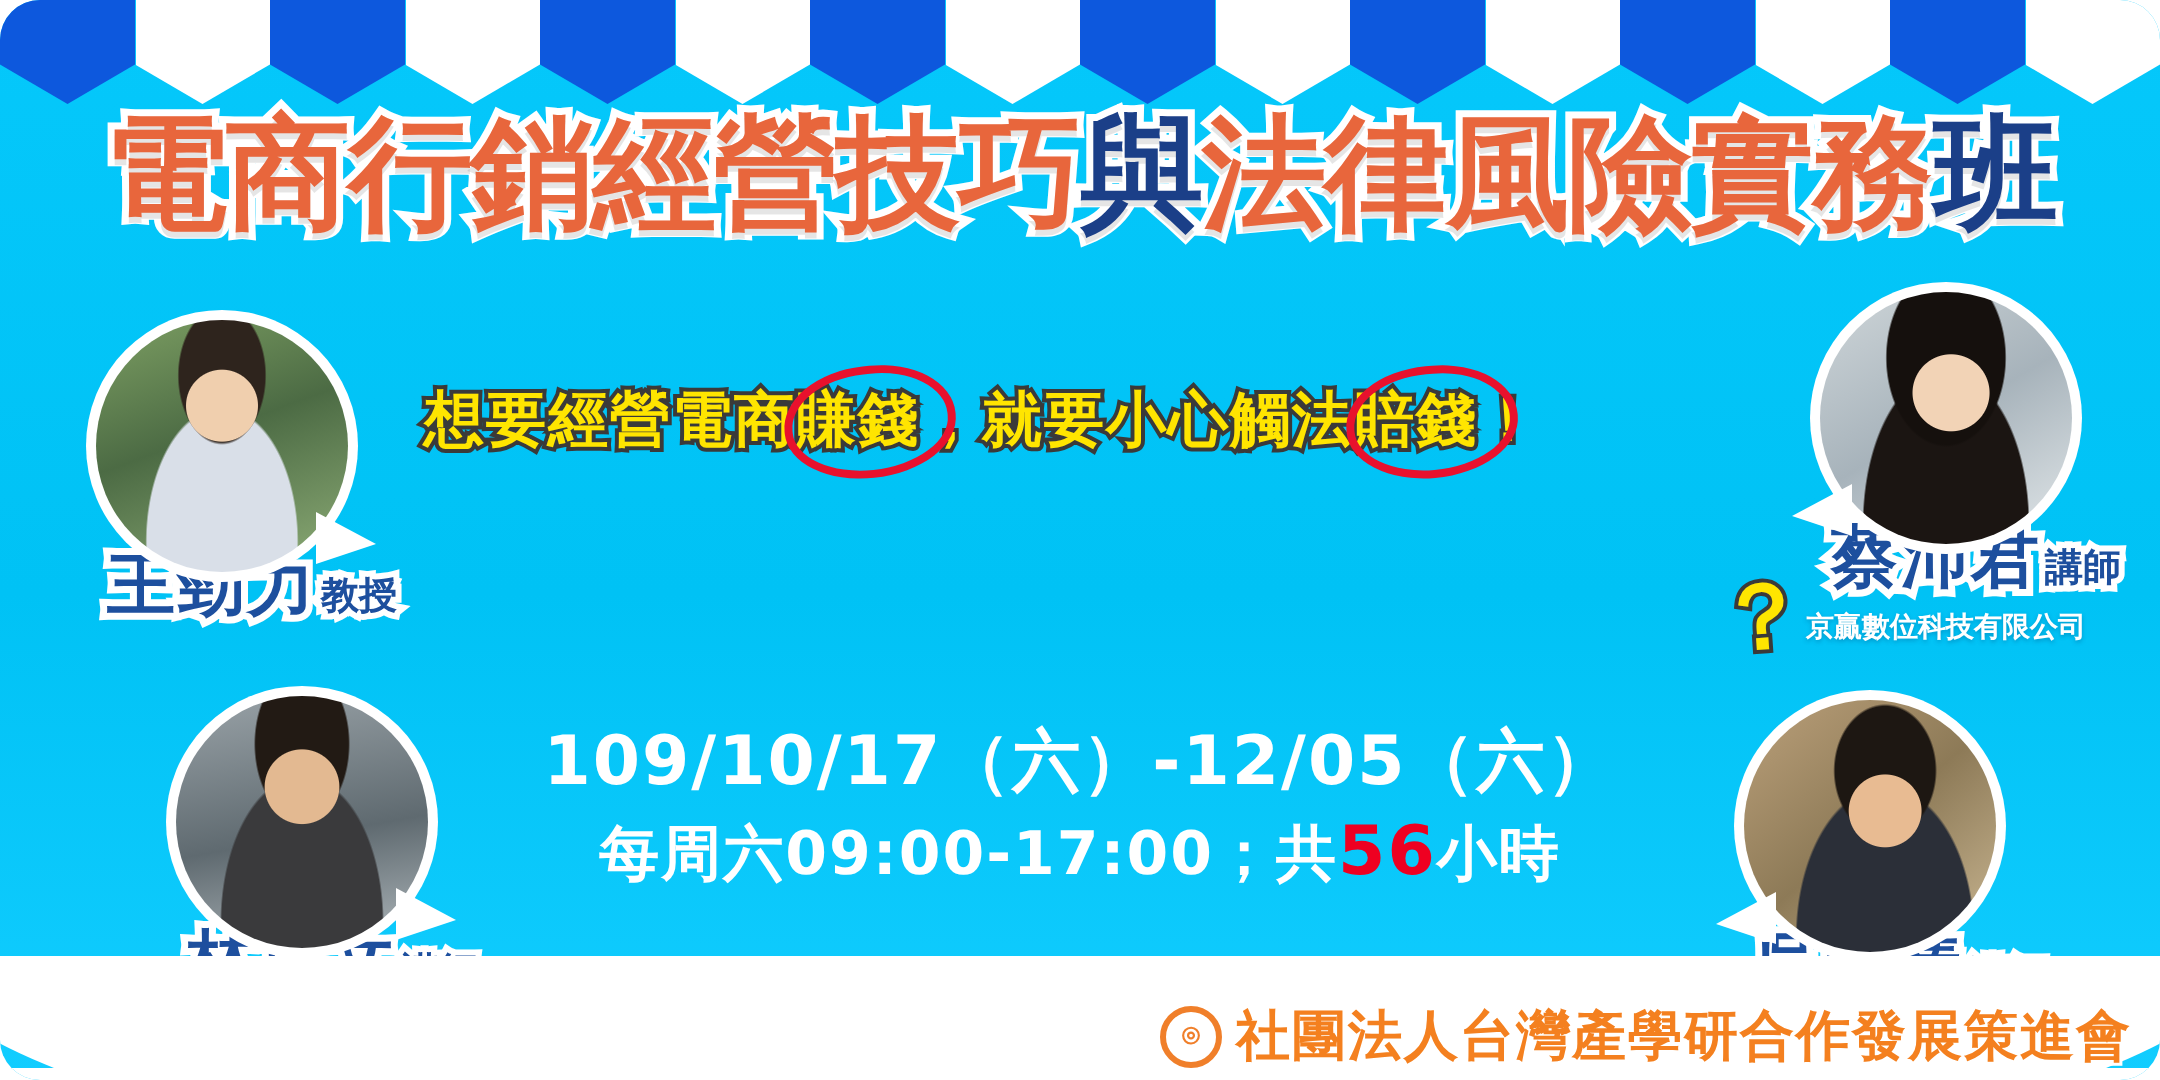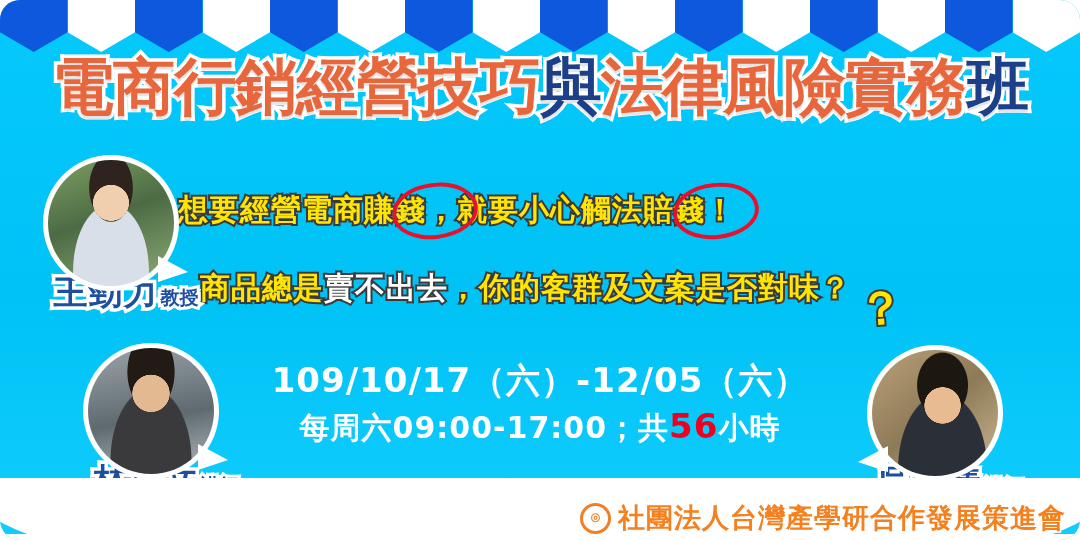--- a/index.html
+++ b/index.html
@@ -55,21 +55,21 @@
 
   
   .headline{
     position:absolute;left:178px;width:700px;
     font-family:"DejaVu Sans","Liberation Sans",sans-serif;
     font-weight:bold;font-size:30px;letter-spacing:1px;
     white-space:nowrap;
   }
   .headline .y{color:#ffe500;-webkit-text-stroke:4px #3a3a3a;paint-order:stroke fill;}
   .headline .w{color:#ffffff;-webkit-text-stroke:4px #3a3a3a;paint-order:stroke fill;}
-  #line1{top:190px;}
+  #line1{top:190px;padding-left:34px;}
   #line2{top:268px;left:200px;}
 
   .circle-mark{
     position:absolute;
     border:4px solid #e8112d;
     border-radius:50% 48% 52% 50%/52% 50% 50% 48%;
     pointer-events:none;
   }
   #mark1{left:392px;top:183px;width:78px;height:48px;transform:rotate(-6deg);}
   #mark2{left:673px;top:183px;width:78px;height:48px;transform:rotate(-5deg);}
@@ -202,41 +202,48 @@
   <div class="title">
     <span class="t-orange">電商行銷經營技巧</span><span class="t-navy">與</span><span class="t-orange">法律風險實務</span><span class="t-navy">班</span>
   </div>
 
   <div class="headline" id="line1">
     <span class="y">想要經營電商</span><span class="y">賺錢</span><span class="y">，就要小心觸法</span><span class="y">賠錢</span><span class="y">！</span>
   </div>
   <div class="circle-mark" id="mark1"></div>
   <div class="circle-mark" id="mark2"></div>
 
-  <div class="headline" id="line2">
-    <span class="y">商品總是</span><span class="w">賣不出去</span><span class="y">，你的客群及文案是否對味？</span>
-  </div>
 
   <div id="qmark">？</div>
 
   <div class="info" id="info-date">109/10/17（六）-12/05（六）</div>
   <div class="info" id="info-time">
     <span>每周六09:00-17:00；共</span><span class="hours-num">56</span><span>小時</span>
   </div>
 
   <div class="presenter" style="left:6px;top:160px;">
     <div class="bubble">
       <div class="photo ph1"></div>
       <div class="tail tail-right"></div>
     </div>
     <div class="name-row">
       <span class="name">王勁力</span><span class="role">教授</span>
     </div>
   </div>
 
+  <div class="presenter" style="left:868px;top:146px;">
+    <div class="bubble">
+      <div class="photo ph2"></div>
+      <div class="tail tail-left"></div>
+    </div>
+    <div class="name-row">
+      <span class="name">蔡沛君</span><span class="role">講師</span>
+    </div>
+    <div class="org">京贏數位科技有限公司</div>
+  </div>
 
   <div class="presenter" style="left:46px;top:348px;">
     <div class="bubble">
       <div class="photo ph3"></div>
       <div class="tail tail-right"></div>
     </div>
     <div class="name-row">
       <span class="name">林嘉文</span><span class="role">講師</span>
     </div>
     <div class="org">中華兩岸事務交流協會南區辦事處</div>

